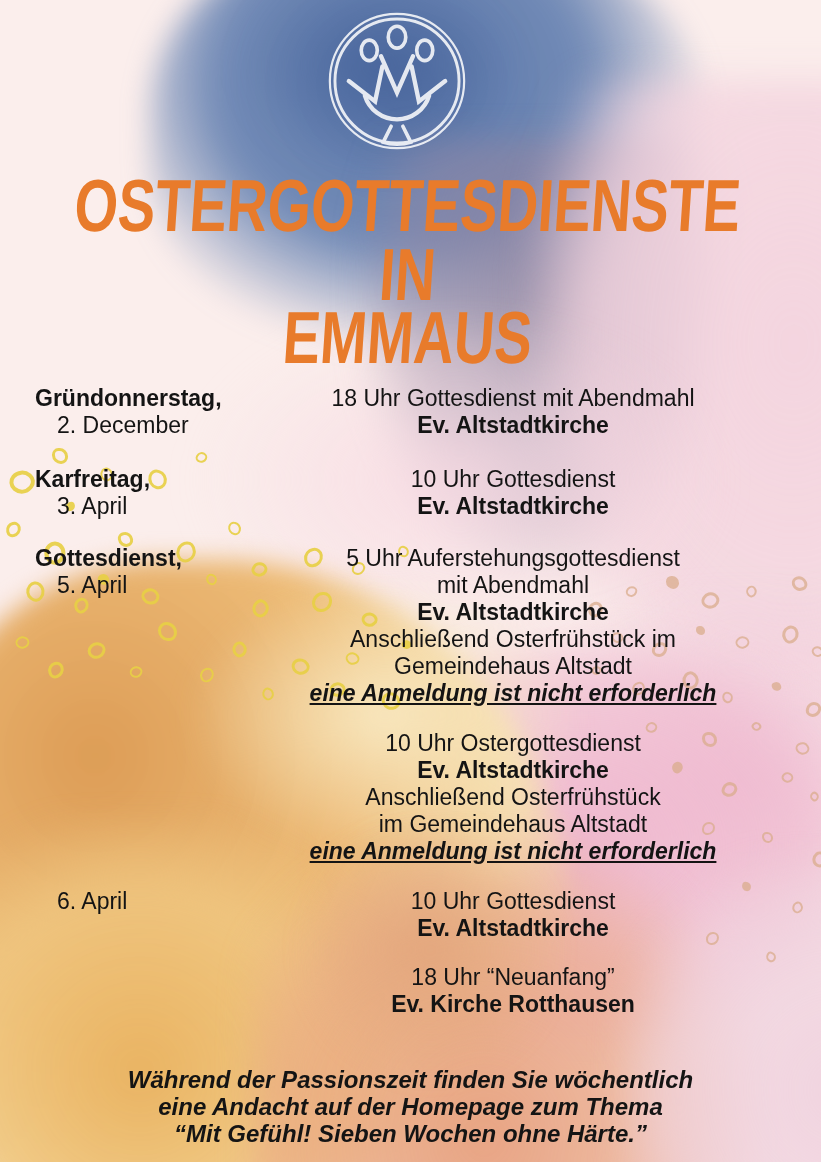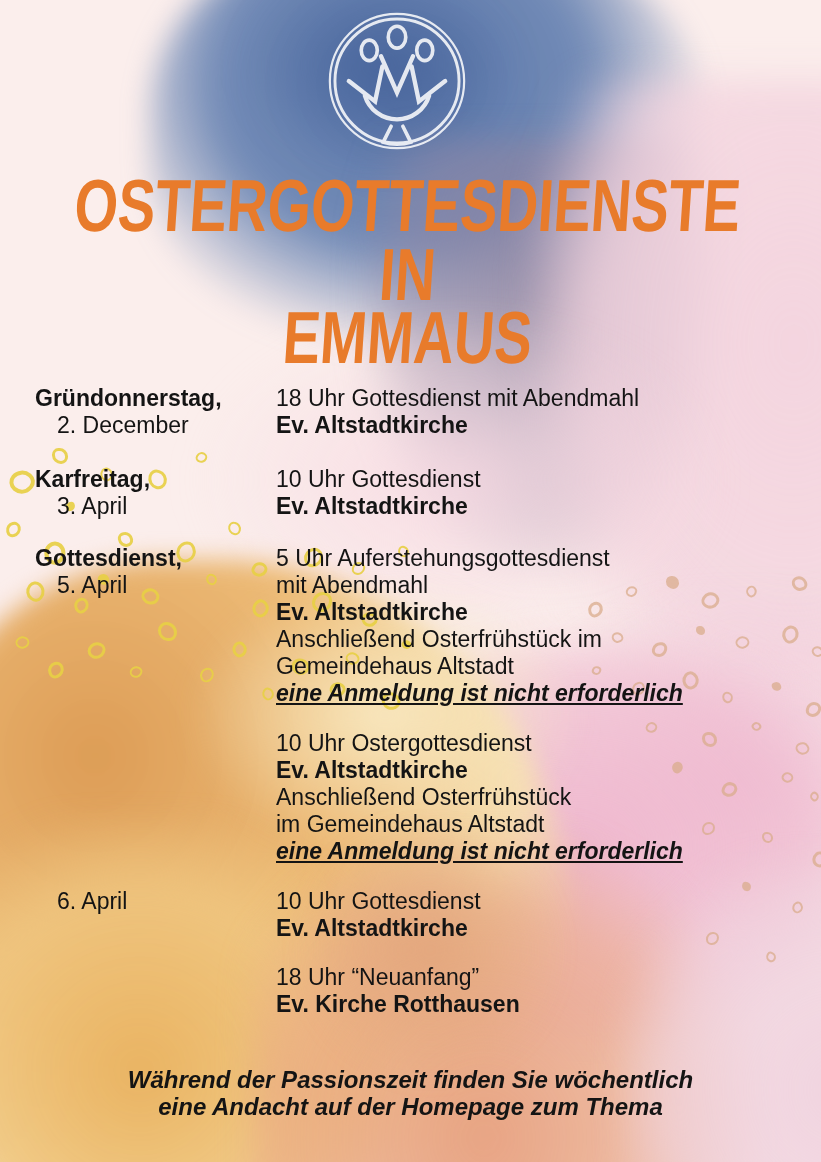--- a/index.html
+++ b/index.html
@@ -88,21 +88,21 @@
     transform:scaleY(1.32) skewX(-5deg);
     transform-origin:center top;
     white-space:nowrap;
   }
   .title-1 { top:162px; }
   .title-2 { top:231px; }
   .title-3 { top:294px; }
   
   .group { position:absolute; left:0; width:100%; font-size:23px; line-height:27px; }
   .g-left  { position:absolute; left:35px; width:225px; }
-  .g-right { position:absolute; left:276px; width:520px; }
+  .g-right { position:absolute; left:253px; width:520px;text-align:center; }
   .day  { font-weight:bold; white-space:nowrap; }
   .date { padding-left:22px; }
   .ln   { white-space:nowrap; }
   .ln.regular { font-weight:normal; }
   .ln.bold { font-weight:bold; }
   .ln.bolditalic { font-weight:bold; font-style:italic;text-decoration:underline; }
   .g1 { top:385px; } .g2 { top:466px; } .g3 { top:545px; }
   .g4 { top:730px; } .g5 { top:888px; } .g6 { top:964px; }
   
   .footer {
@@ -282,15 +282,16 @@
   <div class="group g6">
     <div class="g-right">
       <div class="ln regular">18 Uhr “Neuanfang”</div>
       <div class="ln bold">Ev. Kirche Rotthausen</div>
     </div>
   </div>
 
   <div class="footer">
     <div>Während der Passionszeit finden Sie wöchentlich</div>
     <div>eine Andacht auf der Homepage zum Thema</div>
+    <div>“Mit Gefühl! Sieben Wochen ohne Härte.”</div>
   </div>
 
 </div>
 
 </body></html>

